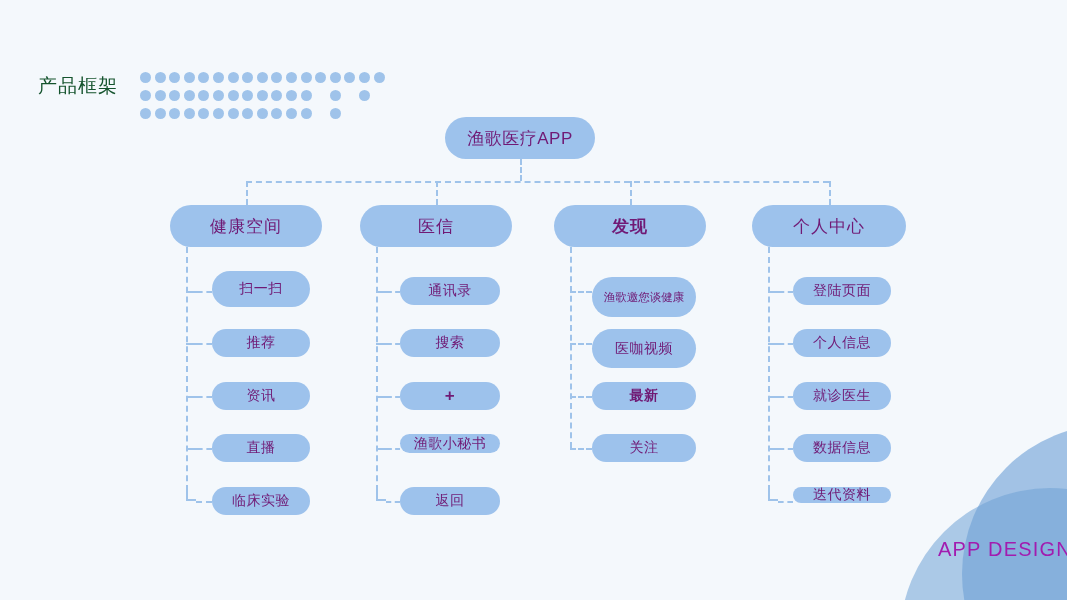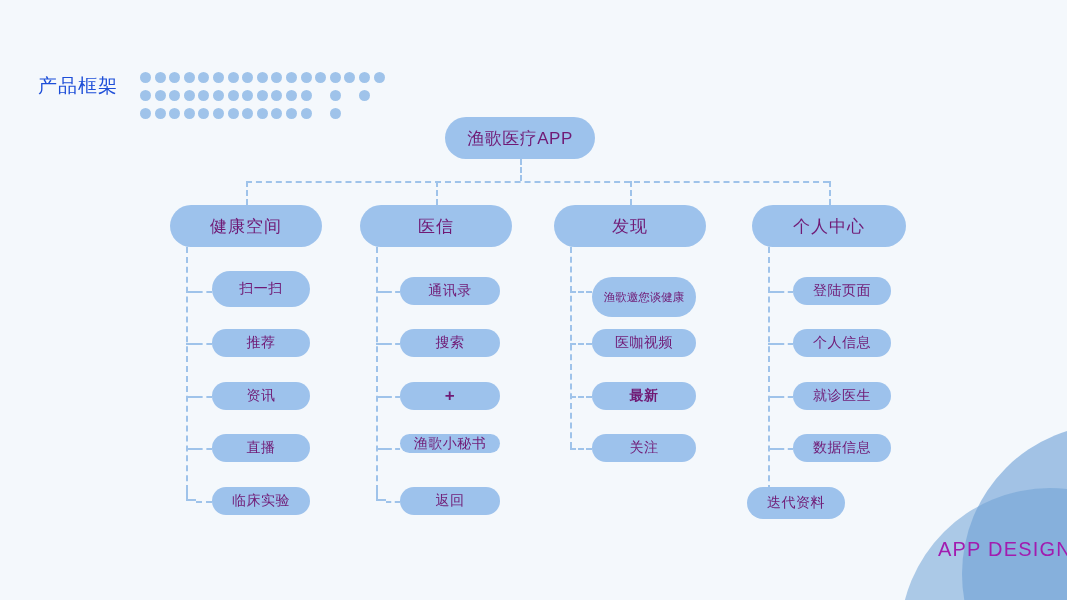--- a/index.html
+++ b/index.html
@@ -42,21 +42,21 @@
   .title-en .cap {
     color: #4a90d9;
     font-size: 34px;
     line-height: 34px;
     vertical-align: -2px;
   }
   .title-cn {
     position: absolute;
     left: 2px;
     top: 43px;
-    color: #1d4ed8;
+    color: #14532d;
     font-size: 19px;
     letter-spacing: 1px;
     white-space: nowrap;
   }
   .dots {
     position: absolute;
     left: 104px;
     top: 38px;
   }
   .dot-row {
@@ -204,26 +204,26 @@
       <div class="stub" style="left: 376px; top: 396px; width: 11px;"></div>
       <div class="hline" style="left: 387px; top: 396px; width: 13px;"></div>
       <div class="pill leaf plus" style="left: 400px; top: 382px; width: 100px; height: 28px;">+</div>
       <div class="stub" style="left: 376px; top: 448px; width: 11px;"></div>
       <div class="hline" style="left: 387px; top: 448px; width: 13px;"></div>
       <div class="pill leaf" style="left: 400px; top: 434px; width: 100px; height: 19px;">渔歌小秘书</div>
       <div class="corner" style="left: 376px; top: 491px; width: 10px; height: 10px;"></div>
       <div class="hline" style="left: 386px; top: 501px; width: 14px;"></div>
       <div class="pill leaf" style="left: 400px; top: 487px; width: 100px; height: 28px;">返回</div>
       <div class="vline" style="left: 630px; top: 181px; height: 24px;"></div>
-      <div class="pill col-head" style="left: 554px; top: 205px; width: 152px; height: 42px;">发现</div>
+      <div class="pill col-head" style="left: 554px; top: 205px; width: 152px; height: 42px; font-weight: bold;">发现</div>
       <div class="vline" style="left: 570px; top: 247px; height: 201px;"></div>
       <div class="hline" style="left: 570px; top: 291px; width: 22px;"></div>
       <div class="pill leaf small" style="left: 592px; top: 277px; width: 104px; height: 40px;">渔歌邀您谈健康</div>
       <div class="hline" style="left: 570px; top: 343px; width: 22px;"></div>
-      <div class="pill leaf" style="left: 592px; top: 329px; width: 104px; height: 28px; font-family: Liberation Mono, monospace;">医咖视频</div>
+      <div class="pill leaf" style="left: 592px; top: 329px; width: 104px; height: 39px; font-family: Liberation Mono, monospace;">医咖视频</div>
       <div class="hline" style="left: 570px; top: 396px; width: 22px;"></div>
       <div class="pill leaf" style="left: 592px; top: 382px; width: 104px; height: 28px; font-weight: bold;">最新</div>
       <div class="hline" style="left: 570px; top: 448px; width: 22px;"></div>
       <div class="pill leaf" style="left: 592px; top: 434px; width: 104px; height: 28px;">关注</div>
       <div class="vline" style="left: 829px; top: 181px; height: 24px;"></div>
       <div class="pill col-head" style="left: 752px; top: 205px; width: 154px; height: 42px;">个人中心</div>
       <div class="vline" style="left: 768px; top: 247px; height: 254px;"></div>
       <div class="stub" style="left: 768px; top: 291px; width: 11px;"></div>
       <div class="hline" style="left: 779px; top: 291px; width: 14px;"></div>
       <div class="pill leaf" style="left: 793px; top: 277px; width: 98px; height: 28px;">登陆页面</div>
@@ -231,20 +231,20 @@
       <div class="hline" style="left: 779px; top: 343px; width: 14px;"></div>
       <div class="pill leaf" style="left: 793px; top: 329px; width: 98px; height: 28px;">个人信息</div>
       <div class="stub" style="left: 768px; top: 396px; width: 11px;"></div>
       <div class="hline" style="left: 779px; top: 396px; width: 14px;"></div>
       <div class="pill leaf" style="left: 793px; top: 382px; width: 98px; height: 28px;">就诊医生</div>
       <div class="stub" style="left: 768px; top: 448px; width: 11px;"></div>
       <div class="hline" style="left: 779px; top: 448px; width: 14px;"></div>
       <div class="pill leaf" style="left: 793px; top: 434px; width: 98px; height: 28px;">数据信息</div>
       <div class="corner" style="left: 768px; top: 491px; width: 10px; height: 10px;"></div>
       <div class="hline" style="left: 778px; top: 501px; width: 15px;"></div>
-      <div class="pill leaf" style="left: 747px; top: 487px; width: 98px; height: 32px;">迭代资料</div>
+      <div class="pill leaf" style="left: 793px; top: 487px; width: 98px; height: 16px;">迭代资料</div>
     </div>
 
   <div class="circ circ-a"></div>
   <div class="circ circ-b"></div>
   <div class="app-design">APP DESIGN</div>
 
 </div>
 
 </body></html>

